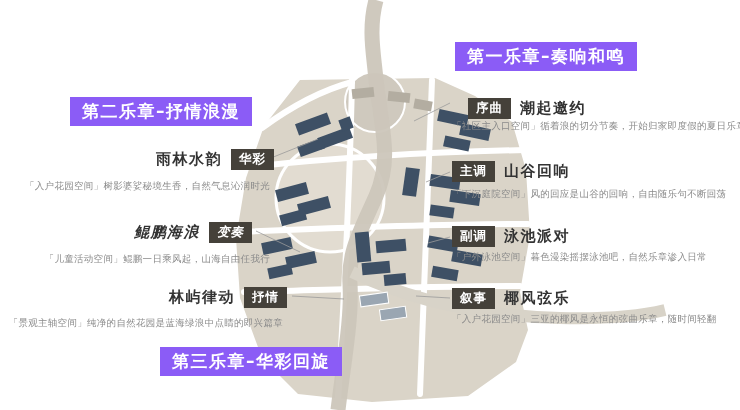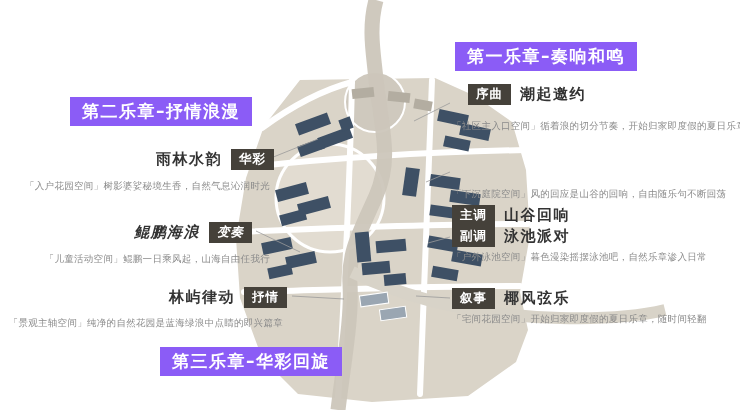--- a/index.html
+++ b/index.html
@@ -100,43 +100,43 @@
       <path d="M450,172 L426,182"></path>
       <path d="M450,237 L428,243"></path>
       <path d="M450,298 L416,296"></path>
     </g>
   </svg>
 
   <div class="movement-title" style="left:455px; top:42px;">第一乐章–奏响和鸣</div>
   <div class="movement-title" style="left:70px; top:97px;">第二乐章–抒情浪漫</div>
   <div class="movement-title" style="left:160px; top:347px;">第三乐章–华彩回旋</div>
 
-  <div class="entry" style="left:452px; top:84px;padding-left:16px;">
+  <div class="entry" style="left:452px; top:98px;padding-left:16px;">
     <span class="badge">序曲</span>
     <span class="entry-title">潮起邀约</span>
   </div>
   <div class="desc" style="left:452px; top:120px;">「社区主入口空间」循着浪的切分节奏，开始归家即度假的夏日乐章</div>
 
-  <div class="entry" style="left:452px; top:161px;margin-top:44px;">
+  <div class="entry" style="left:452px; top:161px;">
     <span class="badge">主调</span>
     <span class="entry-title">山谷回响</span>
   </div>
   <div class="desc" style="left:452px; top:188px;">「下沉庭院空间」风的回应是山谷的回响，自由随乐句不断回荡</div>
 
   <div class="entry" style="left:452px; top:226px;">
     <span class="badge">副调</span>
     <span class="entry-title">泳池派对</span>
   </div>
   <div class="desc" style="left:452px; top:251px;">「户外泳池空间」暮色漫染摇摆泳池吧，自然乐章渗入日常</div>
 
   <div class="entry" style="left:452px; top:288px;">
     <span class="badge">叙事</span>
     <span class="entry-title">椰风弦乐</span>
   </div>
-  <div class="desc" style="left:452px; top:313px;">「宅间花园空间」开始归家即度假的夏日乐章，随时间轻翻</div>
+  <div class="desc" style="left:452px; top:313px;">「入户花园空间」三亚的椰风是永恒的弦曲乐章，随时间轻翻</div>
 
   <div class="entry" style="right:466px; top:149px;">
     <span class="entry-title">雨林水韵</span>
     <span class="badge">华彩</span>
   </div>
   <div class="desc" style="right:470px; top:180px;">「入户花园空间」树影婆娑秘境生香，自然气息沁润时光</div>
 
   <div class="entry" style="right:488px; top:222px;font-style:italic;">
     <span class="entry-title">鲲鹏海浪</span>
     <span class="badge">变奏</span>

